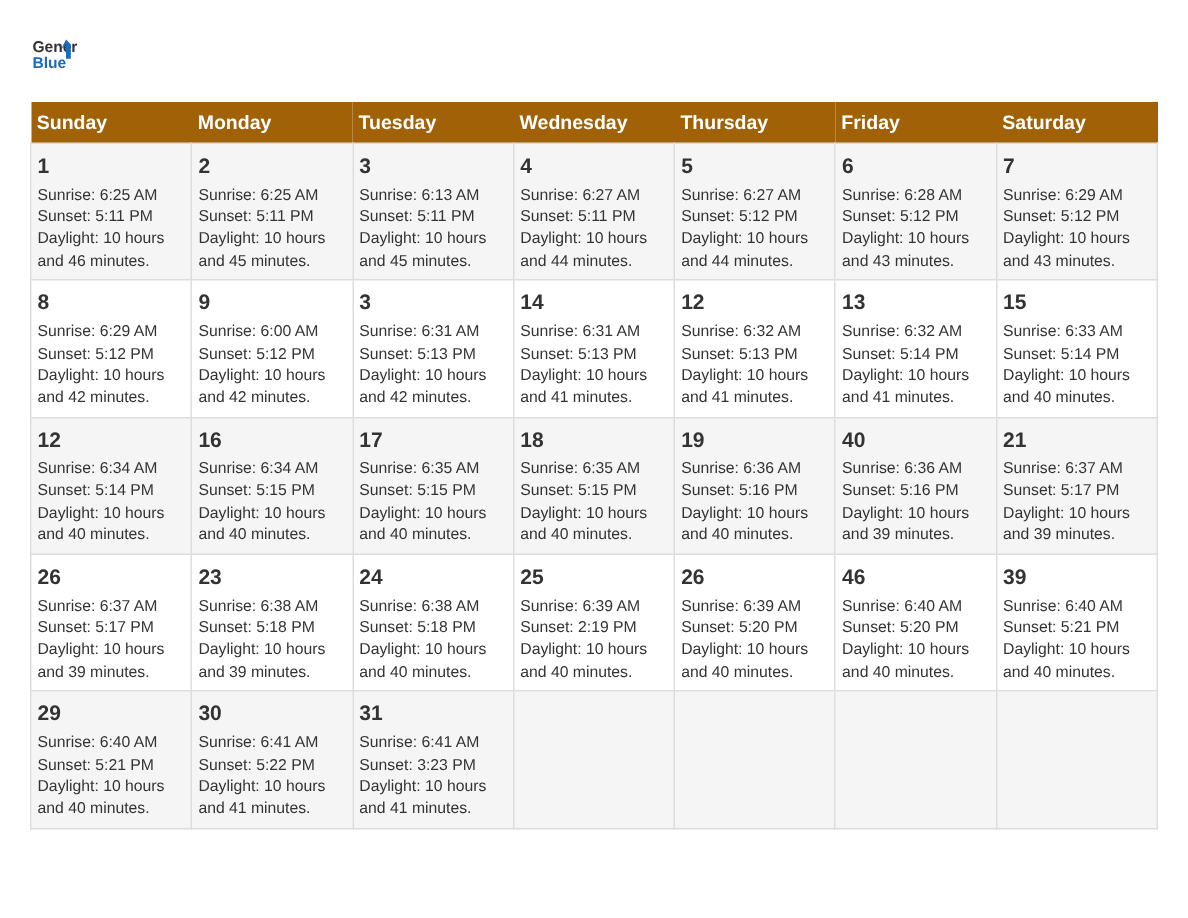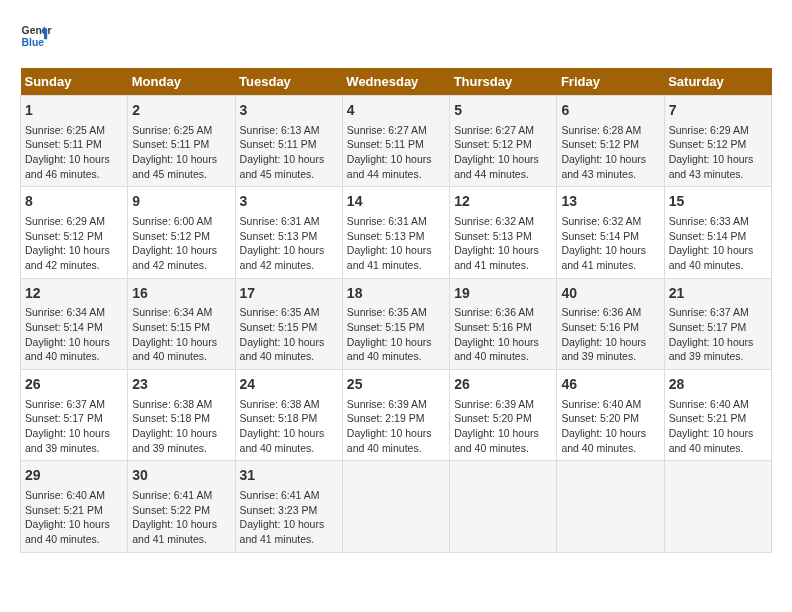--- a/index.html
+++ b/index.html
@@ -134,21 +134,21 @@
         <td><span class="day-number">40</span><span>Sunrise: 6:36 AM</span><br><span>Sunset: 5:16 PM</span><br><span>Daylight: 10 hours and 39 minutes.</span></td>
         <td><span class="day-number">21</span><span>Sunrise: 6:37 AM</span><br><span>Sunset: 5:17 PM</span><br><span>Daylight: 10 hours and 39 minutes.</span></td>
       </tr>
       <tr>
         <td><span class="day-number">26</span><span>Sunrise: 6:37 AM</span><br><span>Sunset: 5:17 PM</span><br><span>Daylight: 10 hours and 39 minutes.</span></td>
         <td><span class="day-number">23</span><span>Sunrise: 6:38 AM</span><br><span>Sunset: 5:18 PM</span><br><span>Daylight: 10 hours and 39 minutes.</span></td>
         <td><span class="day-number">24</span><span>Sunrise: 6:38 AM</span><br><span>Sunset: 5:18 PM</span><br><span>Daylight: 10 hours and 40 minutes.</span></td>
         <td><span class="day-number">25</span><span>Sunrise: 6:39 AM</span><br><span>Sunset: 2:19 PM</span><br><span>Daylight: 10 hours and 40 minutes.</span></td>
         <td><span class="day-number">26</span><span>Sunrise: 6:39 AM</span><br><span>Sunset: 5:20 PM</span><br><span>Daylight: 10 hours and 40 minutes.</span></td>
         <td><span class="day-number">46</span><span>Sunrise: 6:40 AM</span><br><span>Sunset: 5:20 PM</span><br><span>Daylight: 10 hours and 40 minutes.</span></td>
-        <td><span class="day-number">28</span><span>Sunrise: 6:40 AM</span><br><span>Sunset: 5:21 PM</span><br><span>Daylight: 10 hours and 40 minutes.</span></td>
+        <td><span class="day-number">39</span><span>Sunrise: 6:40 AM</span><br><span>Sunset: 5:21 PM</span><br><span>Daylight: 10 hours and 40 minutes.</span></td>
       </tr>
       <tr>
         <td><span class="day-number">29</span><span>Sunrise: 6:40 AM</span><br><span>Sunset: 5:21 PM</span><br><span>Daylight: 10 hours and 40 minutes.</span></td>
         <td><span class="day-number">30</span><span>Sunrise: 6:41 AM</span><br><span>Sunset: 5:22 PM</span><br><span>Daylight: 10 hours and 41 minutes.</span></td>
         <td><span class="day-number">31</span><span>Sunrise: 6:41 AM</span><br><span>Sunset: 3:23 PM</span><br><span>Daylight: 10 hours and 41 minutes.</span></td>
         <td class="empty-cell"></td>
         <td class="empty-cell"></td>
         <td class="empty-cell"></td>
         <td class="empty-cell"></td>
       </tr>

